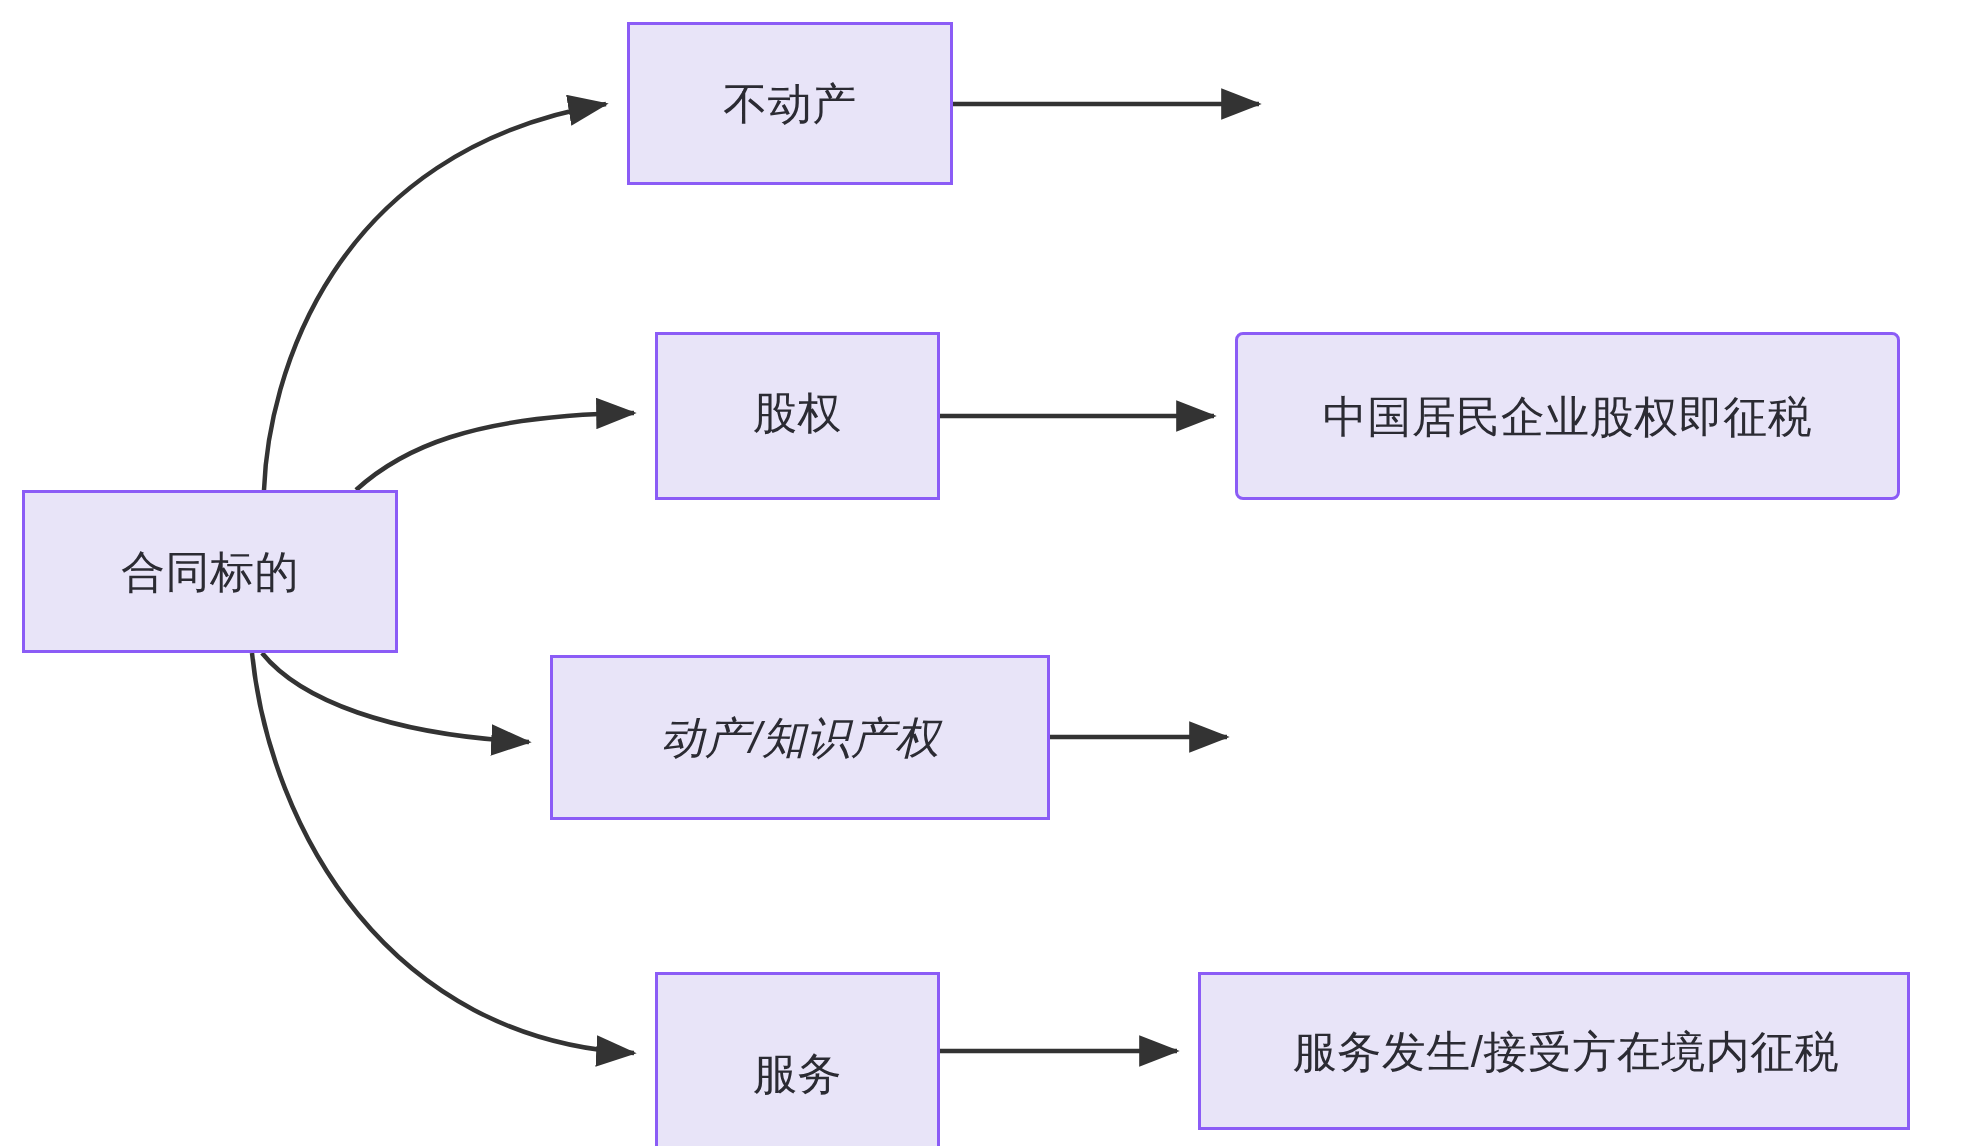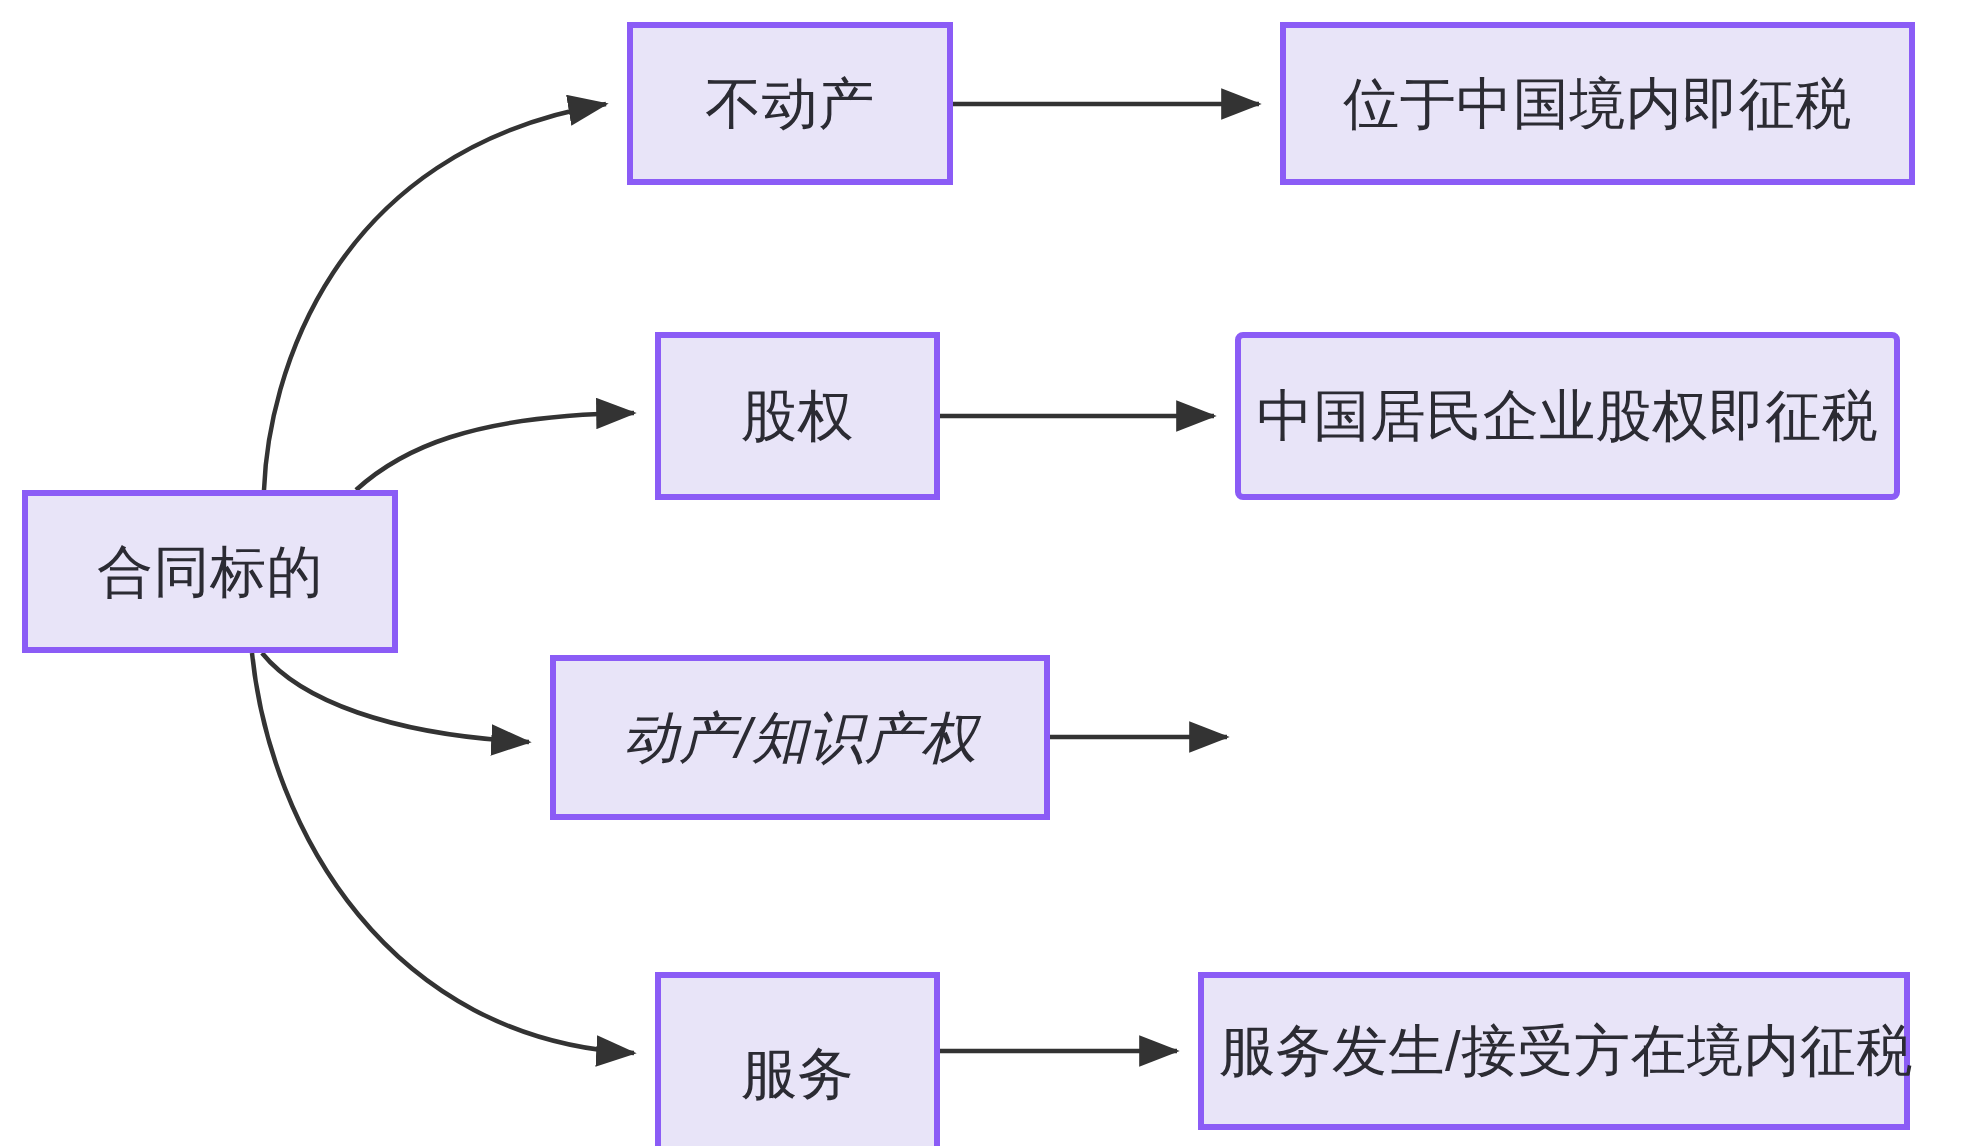--- a/index.html
+++ b/index.html
@@ -22,40 +22,40 @@
     left: 0;
     top: 0;
     width: 1984px;
     height: 1146px;
     pointer-events: none;
   }
   .node {
     position: absolute;
     box-sizing: border-box;
     background: #E8E4F8;
-    border: 6px solid #8b5cf6;
+    border: 3px solid #8b5cf6;
     display: flex;
     align-items: center;
     justify-content: center;
     text-align: center;
     color: #2b2b33;
-    font-size: 56px;
+    font-size: 44px;
     line-height: 1.25;
     letter-spacing: 0.5px;
     white-space: nowrap;
   }
   .node-label {
     display: block;
     padding: 0 14px;
   }
   
   #node-root   { left: 22px;   top: 490px;  width: 376px; height: 163px; }
   
   #node-cat-0  { left: 627px;  top: 22px;   width: 326px; height: 163px; }
-  #node-cat-1  { left: 655px;  top: 332px;  width: 285px; height: 168px; }
+  #node-cat-1  { left: 655px;  top: 332px;  width: 285px; height: 168px; font-family: Liberation Mono, monospace; }
   #node-cat-2  { left: 550px;  top: 655px;  width: 500px; height: 165px; font-style: italic; }
   #node-cat-3  { left: 655px;  top: 972px;  width: 285px; height: 203px; }
   
   #node-rule-0 { left: 1280px; top: 22px;   width: 635px; height: 163px; }
   #node-rule-1 { left: 1235px; top: 332px;  width: 665px; height: 168px; border-radius: 8px; }
   #node-rule-2 { left: 1248px; top: 655px;  width: 692px; height: 165px; }
   #node-rule-3 { left: 1198px; top: 972px;  width: 712px; height: 158px; padding-left: 24px; }
 </style>
 </head>
 <body>
@@ -86,23 +86,20 @@
     <path d="M 940,1051 L 1177,1051" fill="none" stroke="#333333" stroke-width="4.5" marker-end="url(#arrowhead)"></path>
   </svg>
 
   <div class="node" id="node-root">
     <span class="node-label">合同标的</span>
   </div>
 
   <div class="node" id="node-cat-0">
     <span class="node-label">不动产</span>
   </div>
-  <div class="node" id="node-rule-0">
-    <span class="node-label">位于中国境内即征税</span>
-  </div>
 
   <div class="node" id="node-cat-1">
     <span class="node-label">股权</span>
   </div>
   <div class="node" id="node-rule-1">
     <span class="node-label">中国居民企业股权即征税</span>
   </div>
 
   <div class="node" id="node-cat-2">
     <span class="node-label">动产/知识产权</span>

